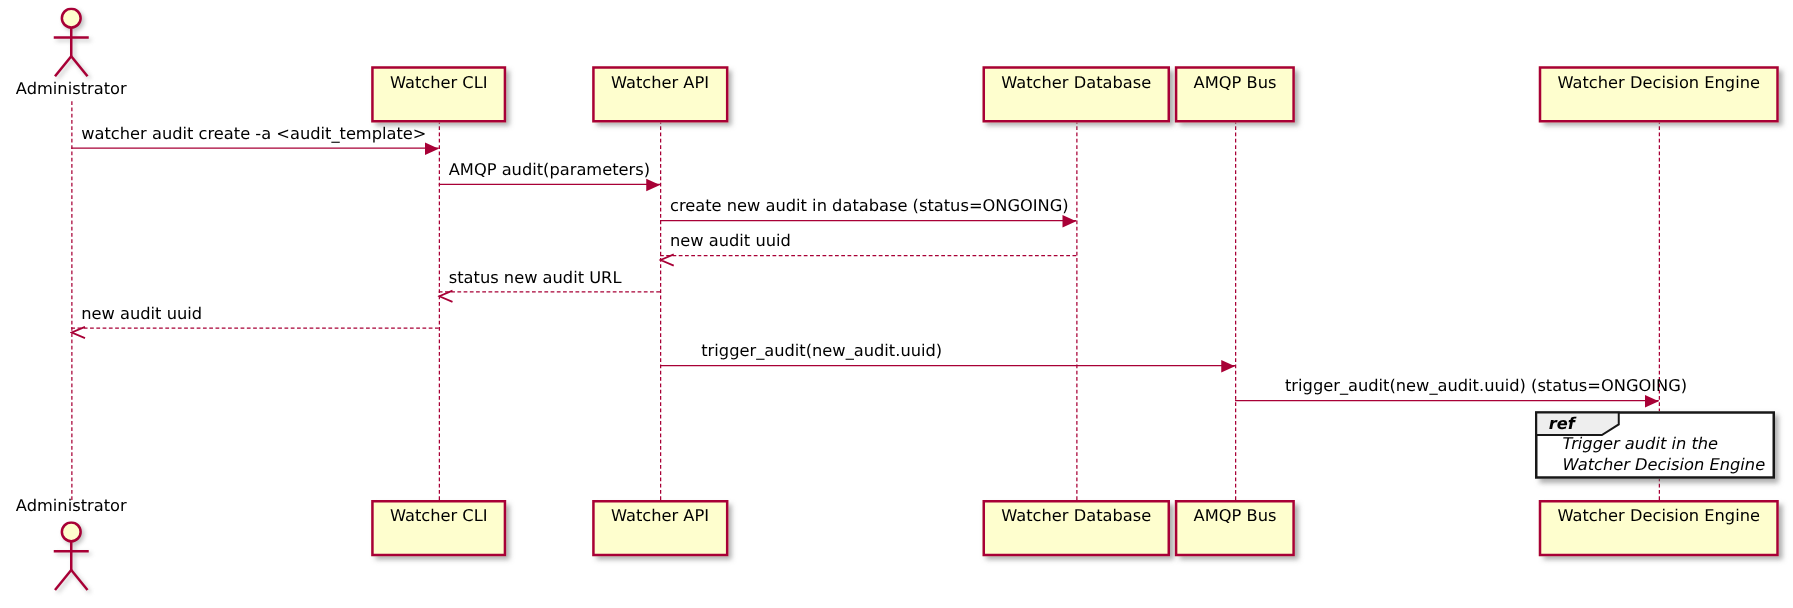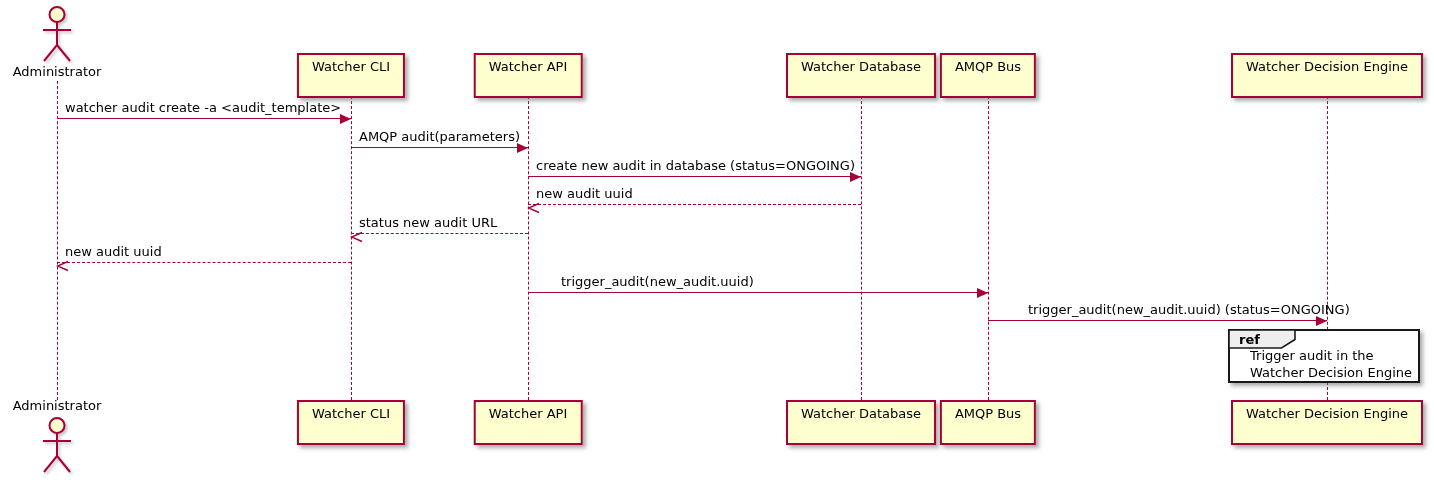--- a/index.html
+++ b/index.html
@@ -21,20 +21,21 @@
   .mline { position:absolute; height:0; }
   .mline.solid  { border-top:1px solid var(--line); }
   .mline.dashed { border-top:1px dashed var(--line); }
   .mlabel { position:absolute; font-size:13px; color:var(--text); white-space:nowrap; }
   .arrow { position:absolute; width:0; height:0; }
   .arrow.r { border-top:5px solid transparent; border-bottom:5px solid transparent; border-left:11px solid var(--line); }
   .chev { position:absolute; }
   #ref-box {
     position:absolute; background:#ffffff; border:2px solid var(--refborder);
     box-shadow:3px 3px 4px rgba(105,105,105,.55);
+    font-style:italic;
   }
   #ref-head { position:absolute; left:-2px; top:-2px; }
   #ref-keyword { position:absolute; left:9px; top:1px; font-weight:bold; font-size:13px; color:var(--text); }
   #ref-lines { position:absolute; left:20px; top:16px; font-size:13px; line-height:17px; color:var(--text); white-space:nowrap; }
 </style>
 </head>
 <body>
 
 <div id="canvas" style="--line: #A80036; --pfill: #FEFECE; --refhead: #EEEEEE; --refborder: #181818; --text: #000000; background: rgb(255, 255, 255);">
   <div id="layer-lifelines">

